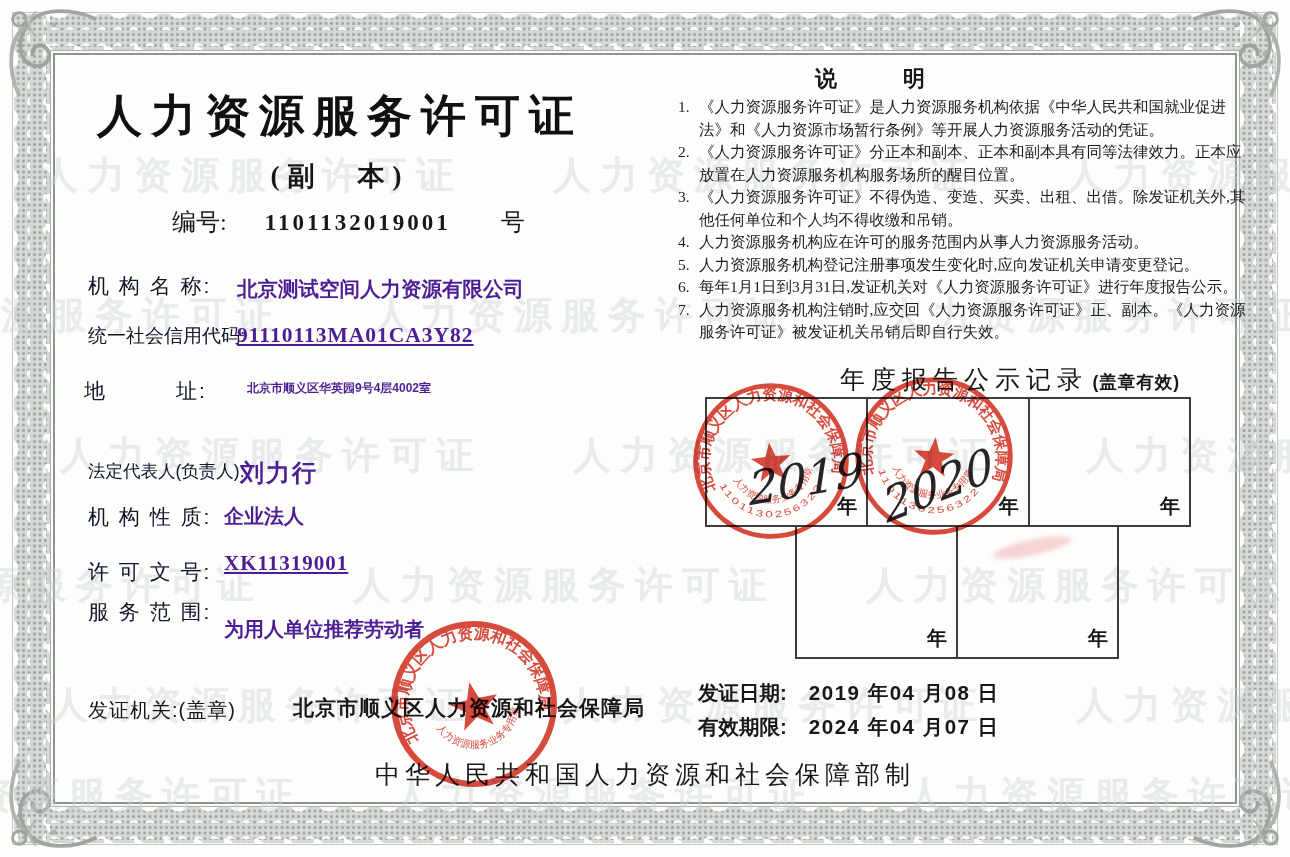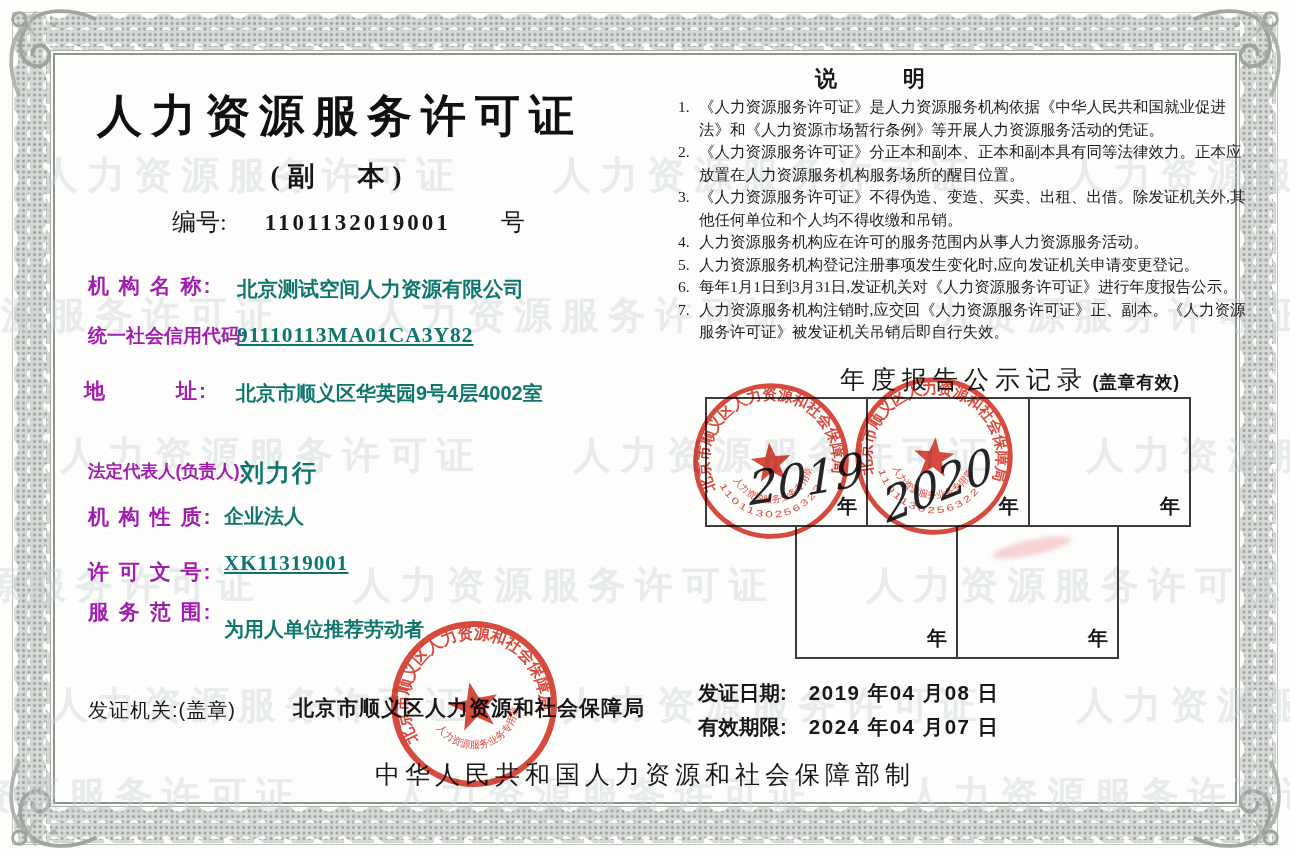--- a/index.html
+++ b/index.html
@@ -46,22 +46,22 @@
   
   .abs { position:absolute; z-index:3; }
   .title { left:82px; top:86px; width:516px; text-align:center;
     font-family:"Liberation Serif", serif; font-weight:bold; font-size:45px; letter-spacing:9px; color:#101010; }
   .subtitle { left:82px; top:158px; width:516px; text-align:center;
     font-family:"Liberation Serif", serif; font-weight:bold; font-size:27px; letter-spacing:8px; }
   .number-row { left:172px; top:206px; display:flex; align-items:baseline;
     font-family:"Liberation Serif", serif; font-size:24px; }
   .number-row .num { margin-left:38px; font-weight:bold; letter-spacing:3px; font-size:23px; }
   .number-row .suf { margin-left:50px; }
-  .field-label { font-weight:bold; color:#a21caf; }
-  .field-value { font-weight:bold; color:#0f766e; }
+  .field-label { font-weight:normal; color:#0f172a; }
+  .field-value { font-weight:bold; color:#4c1d95; }
   .serif-val { font-family:"Liberation Serif", serif; letter-spacing:1px;text-decoration:underline; }
   .instr-title { left:690px; top:64px; width:360px; text-align:center;
     font-family:"Liberation Serif", serif; font-size:22px; font-weight:bold; }
   .instr-list { left:678px; top:96px; width:576px;
     font-family:"Liberation Serif", serif; font-size:15.5px; line-height:22.5px; color:#1c1c1c; }
   .instr-item { display:flex; }
   .instr-item .n { width:21px; flex:none; }
   .instr-item .t { flex:1; }
   .annual-title { left:800px; top:363px; width:420px; text-align:center; white-space:nowrap; }
   .annual-title .a { font-family:"Liberation Serif", serif; font-size:25px; letter-spacing:6px; }
@@ -147,21 +147,21 @@
     <span class="suf">号</span>
   </div>
 
   <div class="abs field-label" style="left:88px; top:272px; font-size:21px; letter-spacing:2px;">机 构 名 称:</div>
   <div class="abs field-value" style="left:237px; top:275px; font-size:20.5px;">北京测试空间人力资源有限公司</div>
 
   <div class="abs field-label" style="left:88px; top:323px; font-size:19px;">统一社会信用代码:</div>
   <div class="abs field-value serif-val" style="left:237px; top:323px; font-size:21.5px;">91110113MA01CA3Y82</div>
 
   <div class="abs field-label" style="left:84px; top:377px; font-size:21px; letter-spacing:2px;">地　　　址:</div>
-  <div class="abs field-value" style="left:236px; top:380px; font-size:20px;">北京市顺义区华英园9号4层4002室</div>
+  <div class="abs field-value" style="left:247px; top:380px; font-size:12px;">北京市顺义区华英园9号4层4002室</div>
 
   <div class="abs field-label" style="left:88px; top:459px; font-size:17.5px;">法定代表人(负责人):</div>
   <div class="abs field-value" style="left:240px; top:457px; font-size:24px; letter-spacing:2px;">刘力行</div>
 
   <div class="abs field-label" style="left:88px; top:503px; font-size:21px; letter-spacing:2px;">机 构 性 质:</div>
   <div class="abs field-value" style="left:224px; top:503px; font-size:20px;">企业法人</div>
 
   <div class="abs field-label" style="left:88px; top:550px; font-size:21px; letter-spacing:2px;margin-top:8px;">许 可 文 号:</div>
   <div class="abs field-value serif-val" style="left:224px; top:551px; font-size:21px;">XK11319001</div>
 

